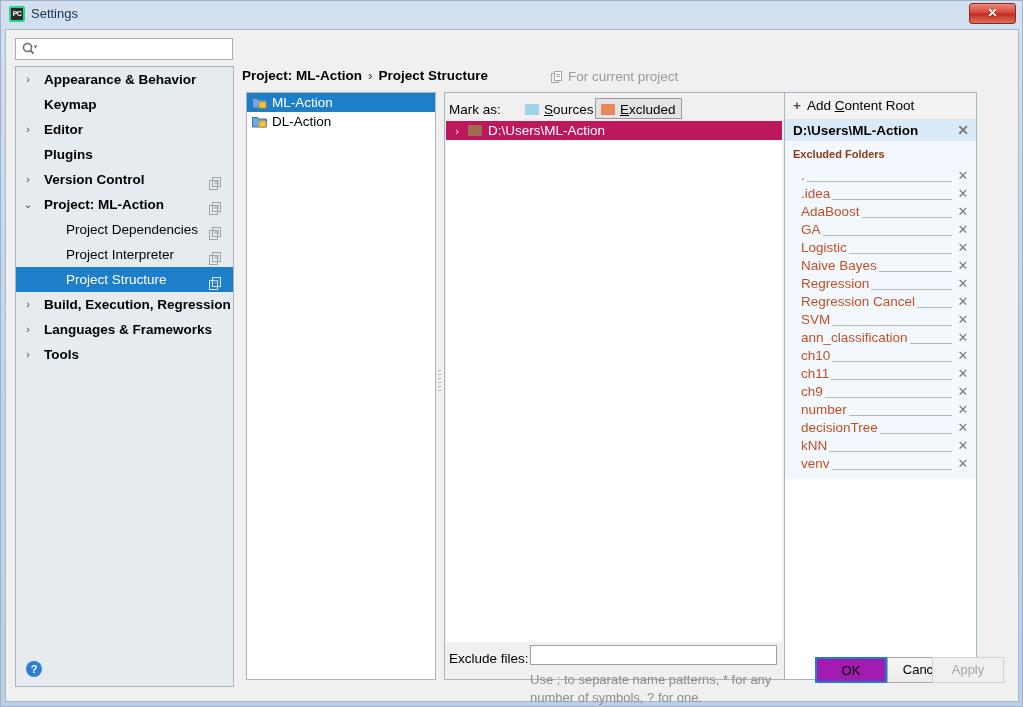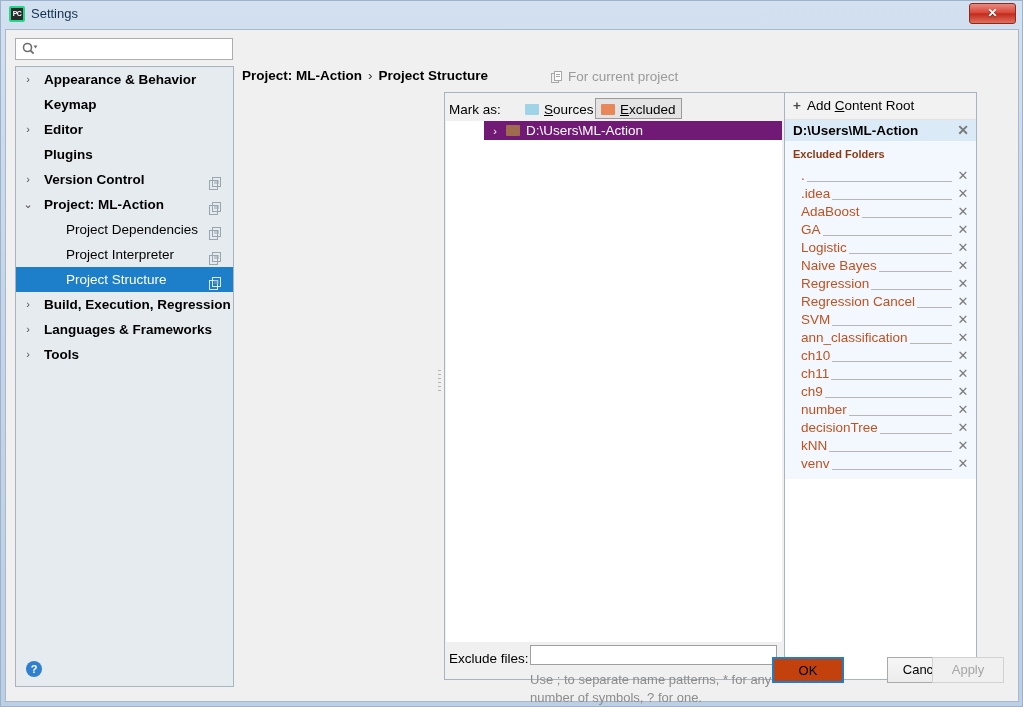--- a/index.html
+++ b/index.html
@@ -108,22 +108,22 @@
     background:#e3e3e3;border:1px solid #9a9a9a;
   }
   .mark-btn .fic{display:inline-block;width:14px;height:11px;vertical-align:-1px;margin-right:5px;border-radius:1px 1px 1px 1px;}
   .mark-btn u{text-decoration:underline;}
 
   .ctree{
     position:absolute;left:1px;top:28px;width:336px;height:521px;
     background:#fff;
   }
   .ctree-row{
-    height:19px;line-height:19px;background:#701a75;color:#fff;
-    font-size:13.5px;white-space:nowrap;cursor:pointer;margin-left:38px;
+    height:19px;line-height:19px;background:#be185d;color:#fff;
+    font-size:13.5px;white-space:nowrap;cursor:pointer;
   }
   .ctree-row .arrow{display:inline-block;width:22px;text-align:center;font-size:11px;}
   .ctree-row .fic{display:inline-block;width:14px;height:11px;background:#9e6b4e;vertical-align:-1px;margin-right:6px;border-radius:1px;}
 
   .exfiles{
     position:absolute;left:1px;top:549px;width:336px;height:37px;
   }
   .exfiles .lab{position:absolute;left:3px;top:9px;font-size:13.5px;}
   .exfiles .inp{
     position:absolute;left:84px;top:3px;width:247px;height:20px;
@@ -174,21 +174,21 @@
     position:absolute;left:20px;top:15px;width:16px;height:16px;
     border-radius:50%;background:#2f7fd0;color:#fff;font-size:11px;
     font-weight:bold;text-align:center;line-height:16px;cursor:pointer;
   }
   .btn{
     position:absolute;top:11px;height:26px;line-height:24px;
     text-align:center;font-size:13px;box-sizing:border-box;cursor:pointer;
     background:linear-gradient(to bottom,#f6f6f6,#ececec);
     border:1px solid #a9a9a9;
   }
-  .btn.primary{border:2px solid #1d7fca;background:#c2410c;}
+  .btn.primary{border:2px solid #1d7fca;background:#a21caf;margin-left:43px;}
   .btn.disabled{color:#a6a6a6;background:#f0f0f0;border:1px solid #d2d2d2;cursor:default;}
   #btn-ok{left:766px;width:72px;}
   #btn-cancel{left:881px;width:72px;}
   #btn-apply{left:926px;width:72px;}
 </style>
 </head>
 <body>
 
 <div id="app">
   <div class="win-frame">
@@ -295,20 +295,30 @@
         <span class="ic">
           <svg width="12" height="12" viewBox="0 0 12 12">
             <rect x="0.5" y="2.5" width="7" height="9" fill="none" stroke="#a8a8a8"></rect>
             <rect x="3.5" y="0.5" width="7" height="9" fill="#fff" stroke="#a8a8a8"></rect>
             <line x1="5" y1="3.5" x2="9" y2="3.5" stroke="#a8a8a8"></line>
             <line x1="5" y1="5.5" x2="9" y2="5.5" stroke="#a8a8a8"></line>
           </svg>
         </span><span>For current project</span>
       </div>
 
+      <div class="projlist" id="projlist">
+          <div class="proj-row selected"><span class="proj-ic"><svg width="15" height="13" viewBox="0 0 15 13">
+                <path d="M0.5 2.5h5l1.2 1.5h7.8v8h-14z" fill="#6ea8dc" stroke="#3f72a6"></path>
+                <rect x="7" y="6" width="7" height="6" rx="1" fill="#f3c43f" stroke="#c09a23"></rect>
+              </svg></span><span>ML-Action</span></div>
+          <div class="proj-row"><span class="proj-ic"><svg width="15" height="13" viewBox="0 0 15 13">
+                <path d="M0.5 2.5h5l1.2 1.5h7.8v8h-14z" fill="#6ea8dc" stroke="#3f72a6"></path>
+                <rect x="7" y="6" width="7" height="6" rx="1" fill="#f3c43f" stroke="#c09a23"></rect>
+              </svg></span><span>DL-Action</span></div>
+        </div>
 
       <div class="splitter">
         <div class="dots">
           <div class="dot"></div>
             <div class="dot"></div>
             <div class="dot"></div>
           <div class="dot"></div>
             <div class="dot"></div>
             <div class="dot"></div>
         </div>

